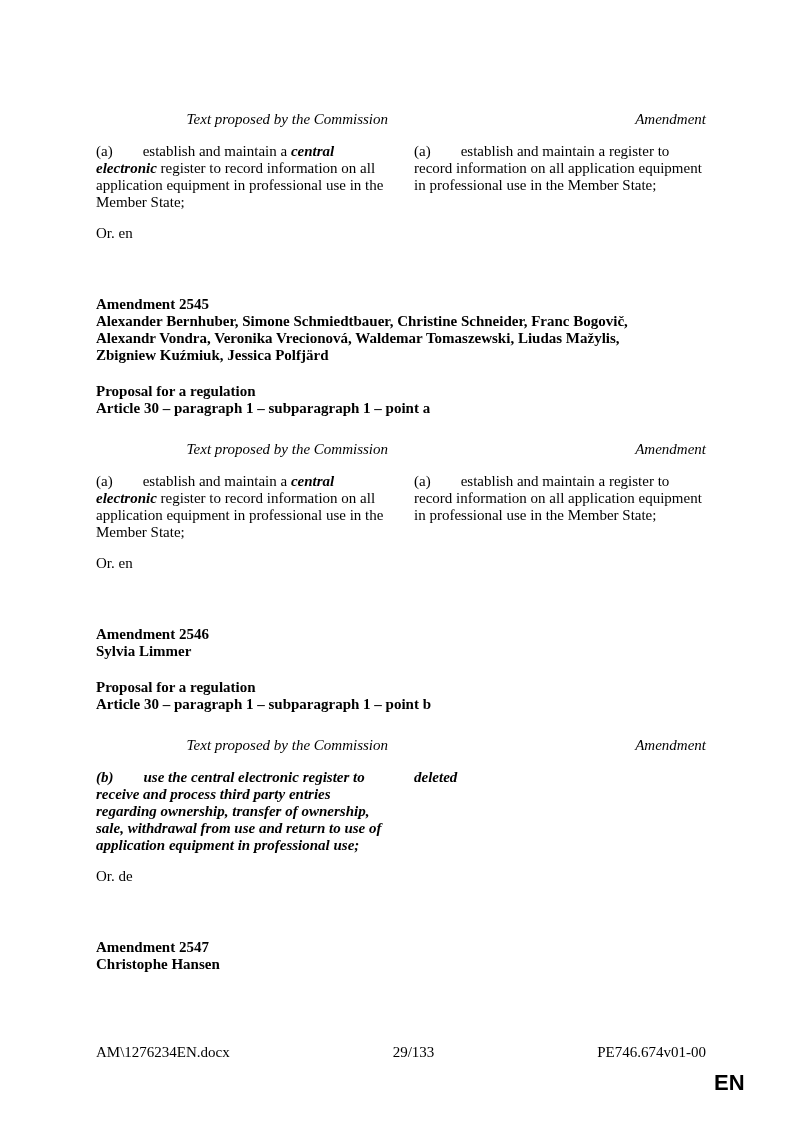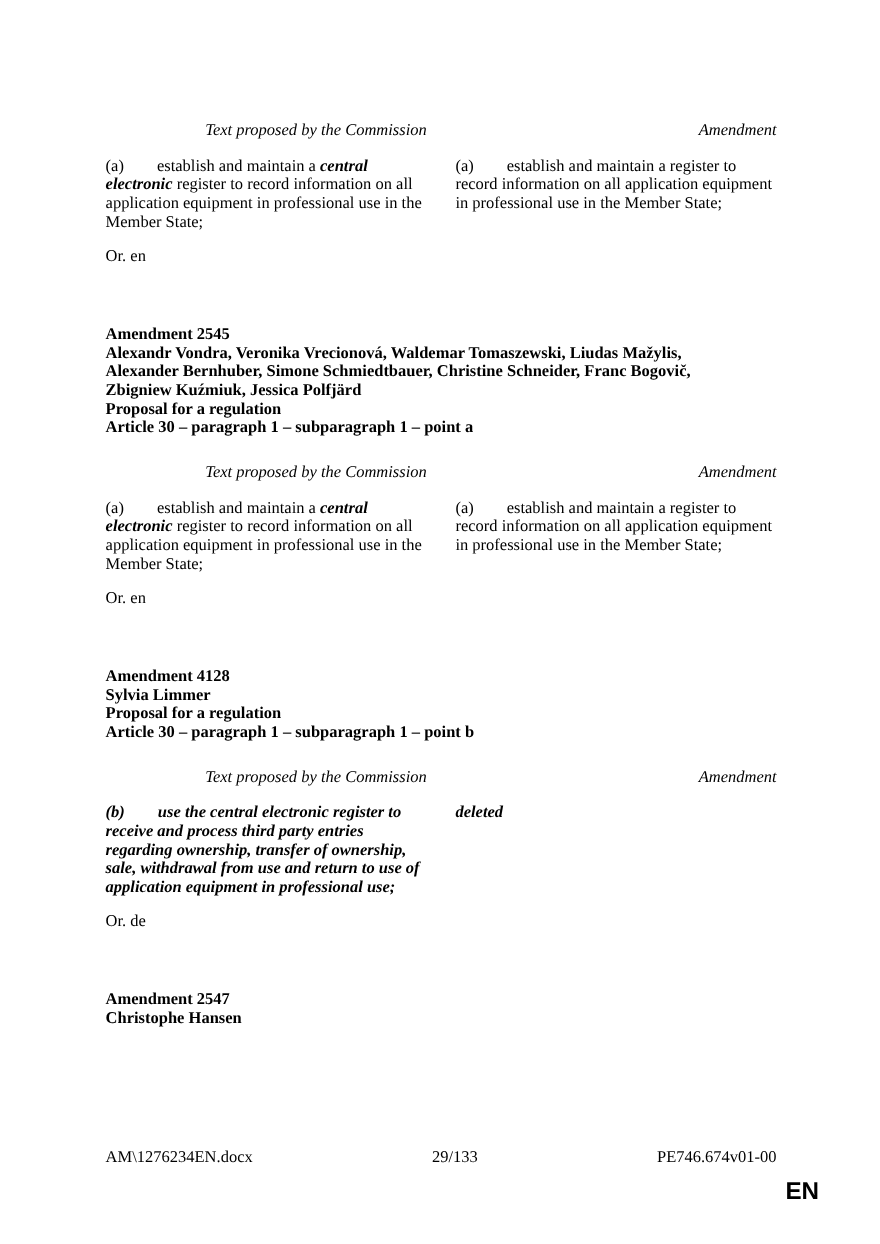--- a/index.html
+++ b/index.html
@@ -19,21 +19,21 @@
   .cols { display: flex; justify-content: space-between; }
   .col { width: 292px; }
   .col-head { text-align: right; font-style: italic; }
   .header-row { margin-top: 24px; margin-bottom: 15px; }
   .section-continued .header-row { margin-top: 0; }
   .para { margin: 0; }
   .bi { font-weight: bold; font-style: italic; }
   .or-line { text-align: left; margin-top: 14px; }
   .amendment-heading { font-weight: bold; margin-top: 54px; }
   .authors { font-weight: bold; }
-  .proposal { font-weight: bold; }
+  .proposal { font-weight: bold; margin-top: 19px; }
   .article { font-weight: bold; }
   .footer {
     position: absolute; left: 96px; top: 1044px; width: 610px;
     display: flex; justify-content: space-between; gap: 21px;
   }
   .lang-badge {
     position: absolute; left: 714px; top: 1068px;
     font-family: "Liberation Sans", "DejaVu Sans", sans-serif;
     font-weight: bold; font-size: 22px; line-height: 30px;
   }
@@ -56,43 +56,43 @@
         <div class="col">
           <p class="para">(a)  establish and maintain a register to record information on all application equipment in professional use in the Member State;</p>
         </div>
       </div>
       <div class="or-line">Or. en</div>
     </section>
 
     <section class="amendment-section">
       <div class="amendment-heading">Amendment 2545</div>
       <div class="authors">
+        <div>Alexander Bernhuber, Simone Schmiedtbauer, Christine Schneider, Franc Bogovič,</div>
         <div>Alexandr Vondra, Veronika Vrecionová, Waldemar Tomaszewski, Liudas Mažylis,</div>
-        <div>Alexander Bernhuber, Simone Schmiedtbauer, Christine Schneider, Franc Bogovič,</div>
         <div>Zbigniew Kuźmiuk, Jessica Polfjärd</div>
       </div>
       <div class="proposal">Proposal for a regulation</div>
       <div class="article">Article 30 – paragraph 1 – subparagraph 1 – point a</div>
       <div class="cols header-row">
         <div class="col col-head">Text proposed by the Commission</div>
         <div class="col col-head">Amendment</div>
       </div>
       <div class="cols">
         <div class="col">
           <p class="para"><span>(a)  establish and maintain a </span><span class="bi">central electronic</span><span> register to record information on all application equipment in professional use in the Member State;</span></p>
         </div>
         <div class="col">
           <p class="para">(a)  establish and maintain a register to record information on all application equipment in professional use in the Member State;</p>
         </div>
       </div>
       <div class="or-line">Or. en</div>
     </section>
 
     <section class="amendment-section">
-      <div class="amendment-heading">Amendment 4128</div>
+      <div class="amendment-heading">Amendment 2546</div>
       <div class="authors">
         <div>Sylvia Limmer</div>
       </div>
       <div class="proposal">Proposal for a regulation</div>
       <div class="article">Article 30 – paragraph 1 – subparagraph 1 – point b</div>
       <div class="cols header-row">
         <div class="col col-head">Text proposed by the Commission</div>
         <div class="col col-head">Amendment</div>
       </div>
       <div class="cols">

